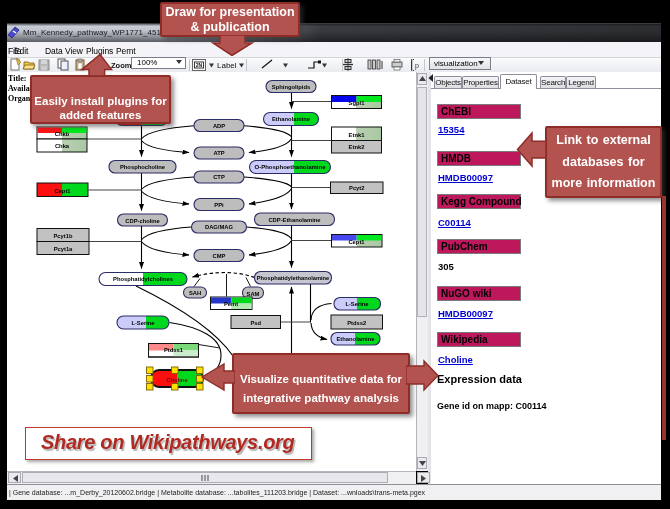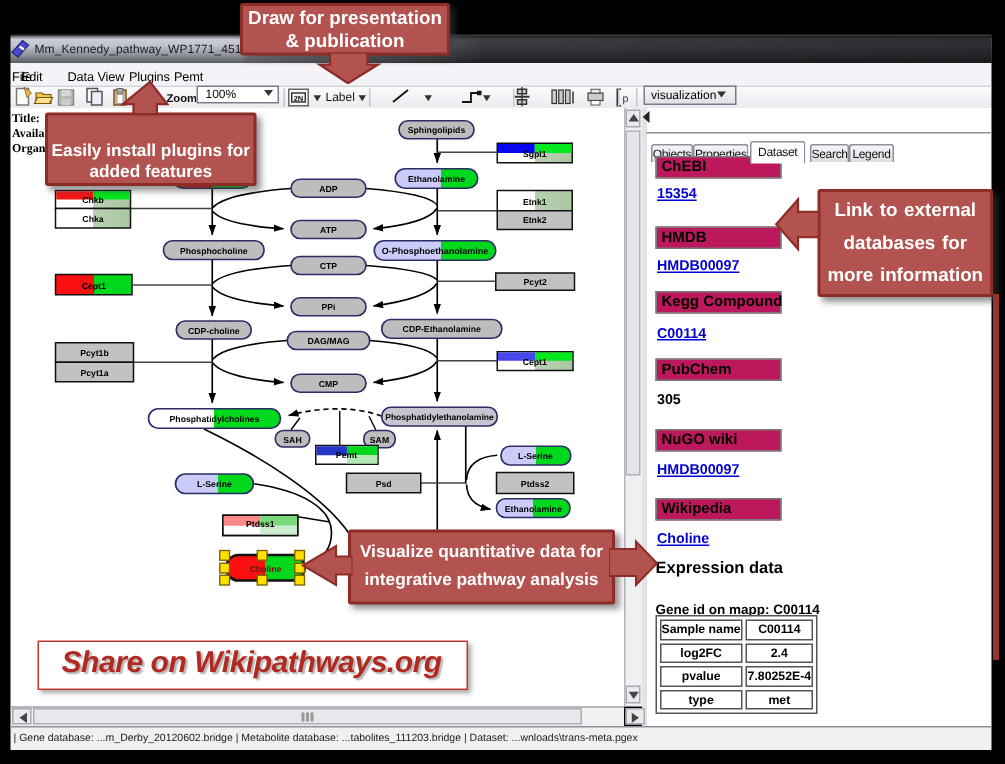--- a/index.html
+++ b/index.html
@@ -13,21 +13,21 @@
 .menu{position:absolute;top:45.5px;font-size:8.5px;color:#000;letter-spacing:-0.1px;}
 #toolbar{left:7px;top:58px;width:654px;height:14px;background:linear-gradient(#fafbfc,#e9ebef);border-bottom:1px solid #9b9ba5;}
 .tsep{position:absolute;top:59px;width:1px;height:12px;background:#c4c4cc;}
 #canvas{left:7px;top:72px;width:409px;height:399px;background:#fff;}
 #vscroll{left:416px;top:72px;width:12px;height:399px;background:#f0f0f3;border-left:1px solid #b5b5bd;}
 #divider{left:428px;top:72px;width:3px;height:412px;background:#e3e3e8;border-right:1px solid #9a9aa4;}
 #panel{left:431px;top:72px;width:230px;height:412px;background:#fff;}
 #hscroll{left:7px;top:471px;width:409px;height:13px;background:#f0f0f3;border-top:1px solid #b5b5bd;}
 #statusbar{left:7px;top:484px;width:654px;height:15px;background:#f0f0f2;border-top:1px solid #8f8f98;font-size:7px;color:#1a1a1a;line-height:15px;white-space:nowrap;overflow:hidden;}
 
-.tab{position:absolute;top:76px;height:11px;font-size:8px;letter-spacing:-0.2px;color:#111;background:linear-gradient(#f6f6f8,#dddde2);border:1px solid #8f8f9b;border-bottom:none;border-radius:2px 2px 0 0;text-align:center;line-height:11px;margin-top:20px;}
+.tab{position:absolute;top:76px;height:11px;font-size:8px;letter-spacing:-0.2px;color:#111;background:linear-gradient(#f6f6f8,#dddde2);border:1px solid #8f8f9b;border-bottom:none;border-radius:2px 2px 0 0;text-align:center;line-height:11px;}
 #tabline{left:431px;top:88px;width:230px;height:1px;background:#8f8f9b;}
 .tabsel{top:74px;height:14px;background:#fff;line-height:14px;z-index:3;}
 
 .hdr{position:absolute;width:79px;height:13px;background:#be185d;border:1px solid #7a7a7a;white-space:nowrap;font-size:10px;font-weight:bold;color:#000;padding-left:3px;line-height:13px;}
 .lnk{position:absolute;font-size:9.5px;font-weight:bold;color:#0000d4;text-decoration:underline;}
 
 .co{position:absolute;background:#b35350;border:2px solid #8e2d28;border-radius:2px;color:#fff;font-weight:bold;text-align:center;box-shadow:3px 3px 4px rgba(60,60,60,0.55);z-index:20;}
 .coarrow{position:absolute;z-index:21;}
 
 .combo{position:absolute;height:12px;border:1px solid #7b7b8b;background:#ffffff;font-size:8px;line-height:12px;color:#000;}
@@ -335,40 +335,20 @@
   <div class="hdr" style="left:437px;top:194px;">Kegg Compound</div>
   <div class="lnk" style="left:438px;top:217px;">C00114</div>
   <div class="hdr" style="left:437px;top:239px;">PubChem</div>
   <div class="abs" style="left:438px;top:261px;font-size:9.5px;font-weight:bold;color:#000;">305</div>
   <div class="hdr" style="left:437px;top:286px;">NuGO wiki</div>
   <div class="lnk" style="left:438px;top:308px;">HMDB00097</div>
   <div class="hdr" style="left:437px;top:332px;">Wikipedia</div>
   <div class="lnk" style="left:438px;top:354px;">Choline</div>
   <div class="abs" style="left:437px;top:373px;font-size:11px;font-weight:bold;color:#000;">Expression data</div>
   <div class="abs" style="left:437px;top:401px;font-size:9px;font-weight:bold;color:#000;">Gene id on mapp: C00114</div>
-  <table class="abs" style="left:437px;top:410px;border-collapse:separate;border-spacing:2px;background:#fff;border:1px solid #555;">
-    <tbody>
-        <tr>
-          <td style="border:1px solid #555;width:49px;height:11.5px;font-size:8.2px;font-weight:bold;text-align:center;white-space:nowrap;">Sample name</td>
-          <td style="border:1px solid #555;width:43.5px;font-size:8.2px;font-weight:bold;text-align:center;white-space:nowrap;">C00114</td>
-        </tr>
-    <tr>
-          <td style="border:1px solid #555;height:11.5px;font-size:8.2px;font-weight:bold;text-align:center;white-space:nowrap;">log2FC</td>
-          <td style="border:1px solid #555;font-size:8.2px;font-weight:bold;text-align:center;white-space:nowrap;">2.4</td>
-        </tr>
-    <tr>
-          <td style="border:1px solid #555;height:11.5px;font-size:8.2px;font-weight:bold;text-align:center;white-space:nowrap;">pvalue</td>
-          <td style="border:1px solid #555;font-size:8.2px;font-weight:bold;text-align:center;white-space:nowrap;">7.80252E-4</td>
-        </tr>
-    <tr>
-          <td style="border:1px solid #555;height:11.5px;font-size:8.2px;font-weight:bold;text-align:center;white-space:nowrap;">type</td>
-          <td style="border:1px solid #555;font-size:8.2px;font-weight:bold;text-align:center;white-space:nowrap;">met</td>
-        </tr>
-  </tbody>
-    </table>
 
   <div class="abs" style="left:417px;top:73px;width:10px;height:12px;background:#e9e9ee;border:1px solid #a9a9b2;box-sizing:border-box;"></div>
   <svg class="abs" style="left:419px;top:76px;" width="7" height="6">
       <path d="M3.5,0 L7,5 L0,5 Z" fill="#444"></path>
     </svg>
   <div class="abs" style="left:417px;top:457px;width:10px;height:12px;background:#e9e9ee;border:1px solid #a9a9b2;box-sizing:border-box;"></div>
   <svg class="abs" style="left:419px;top:461px;" width="7" height="6">
       <path d="M0,0 L7,0 L3.5,5 Z" fill="#444"></path>
     </svg>
   <div class="abs" style="left:417px;top:87px;width:10px;height:230px;background:#e4e4ea;border:1px solid #b2b2bb;box-sizing:border-box;"></div>
@@ -407,14 +387,14 @@
     <path d="M1.5,18.5 L16,2 L16,10.2 L30,10.2 L30,27 L16,27 L16,35 Z" fill="#b35350" stroke="#8e2d28" stroke-width="1.5"></path>
   </svg>
   <div class="co" style="left:545px;top:126px;width:113px;height:66px;font-size:12.5px;line-height:21.5px;padding-top:2px;white-space:nowrap;word-spacing:1px;">Link  to external<br>databases  for<br>more information</div>
 
   <svg class="coarrow" style="left:200px;top:362px;" width="35 " height="30" viewBox="0 0 35 30">
     <path d="M2,15 L24,2 L24,9 L35,9 L35,21 L24,21 L24,28 Z" fill="#b35350" stroke="#8e2d28" stroke-width="1.4"></path>
   </svg>
   <svg class="coarrow" style="left:406px;top:358px;" width="34" height="34" viewBox="0 0 34 34">
     <path d="M0,8 L18,8 L18,3 L32,17.5 L18,32 L18,26 L0,26 Z" fill="#b35350" stroke="#8e2d28" stroke-width="1.4"></path>
   </svg>
-  <div class="co" style="left:232px;top:353px;width:174px;height:42px;font-size:11.5px;line-height:19px;padding-top:4px;white-space:nowrap;">Visualize quantitative data  for<br>integrative pathway analysis</div>
+  <div class="co" style="left:232px;top:353px;width:174px;height:42px;font-size:11.5px;line-height:19px;padding-top:15px;white-space:nowrap;">Visualize quantitative data  for<br>integrative pathway analysis</div>
 </div>
 
 </body></html>

